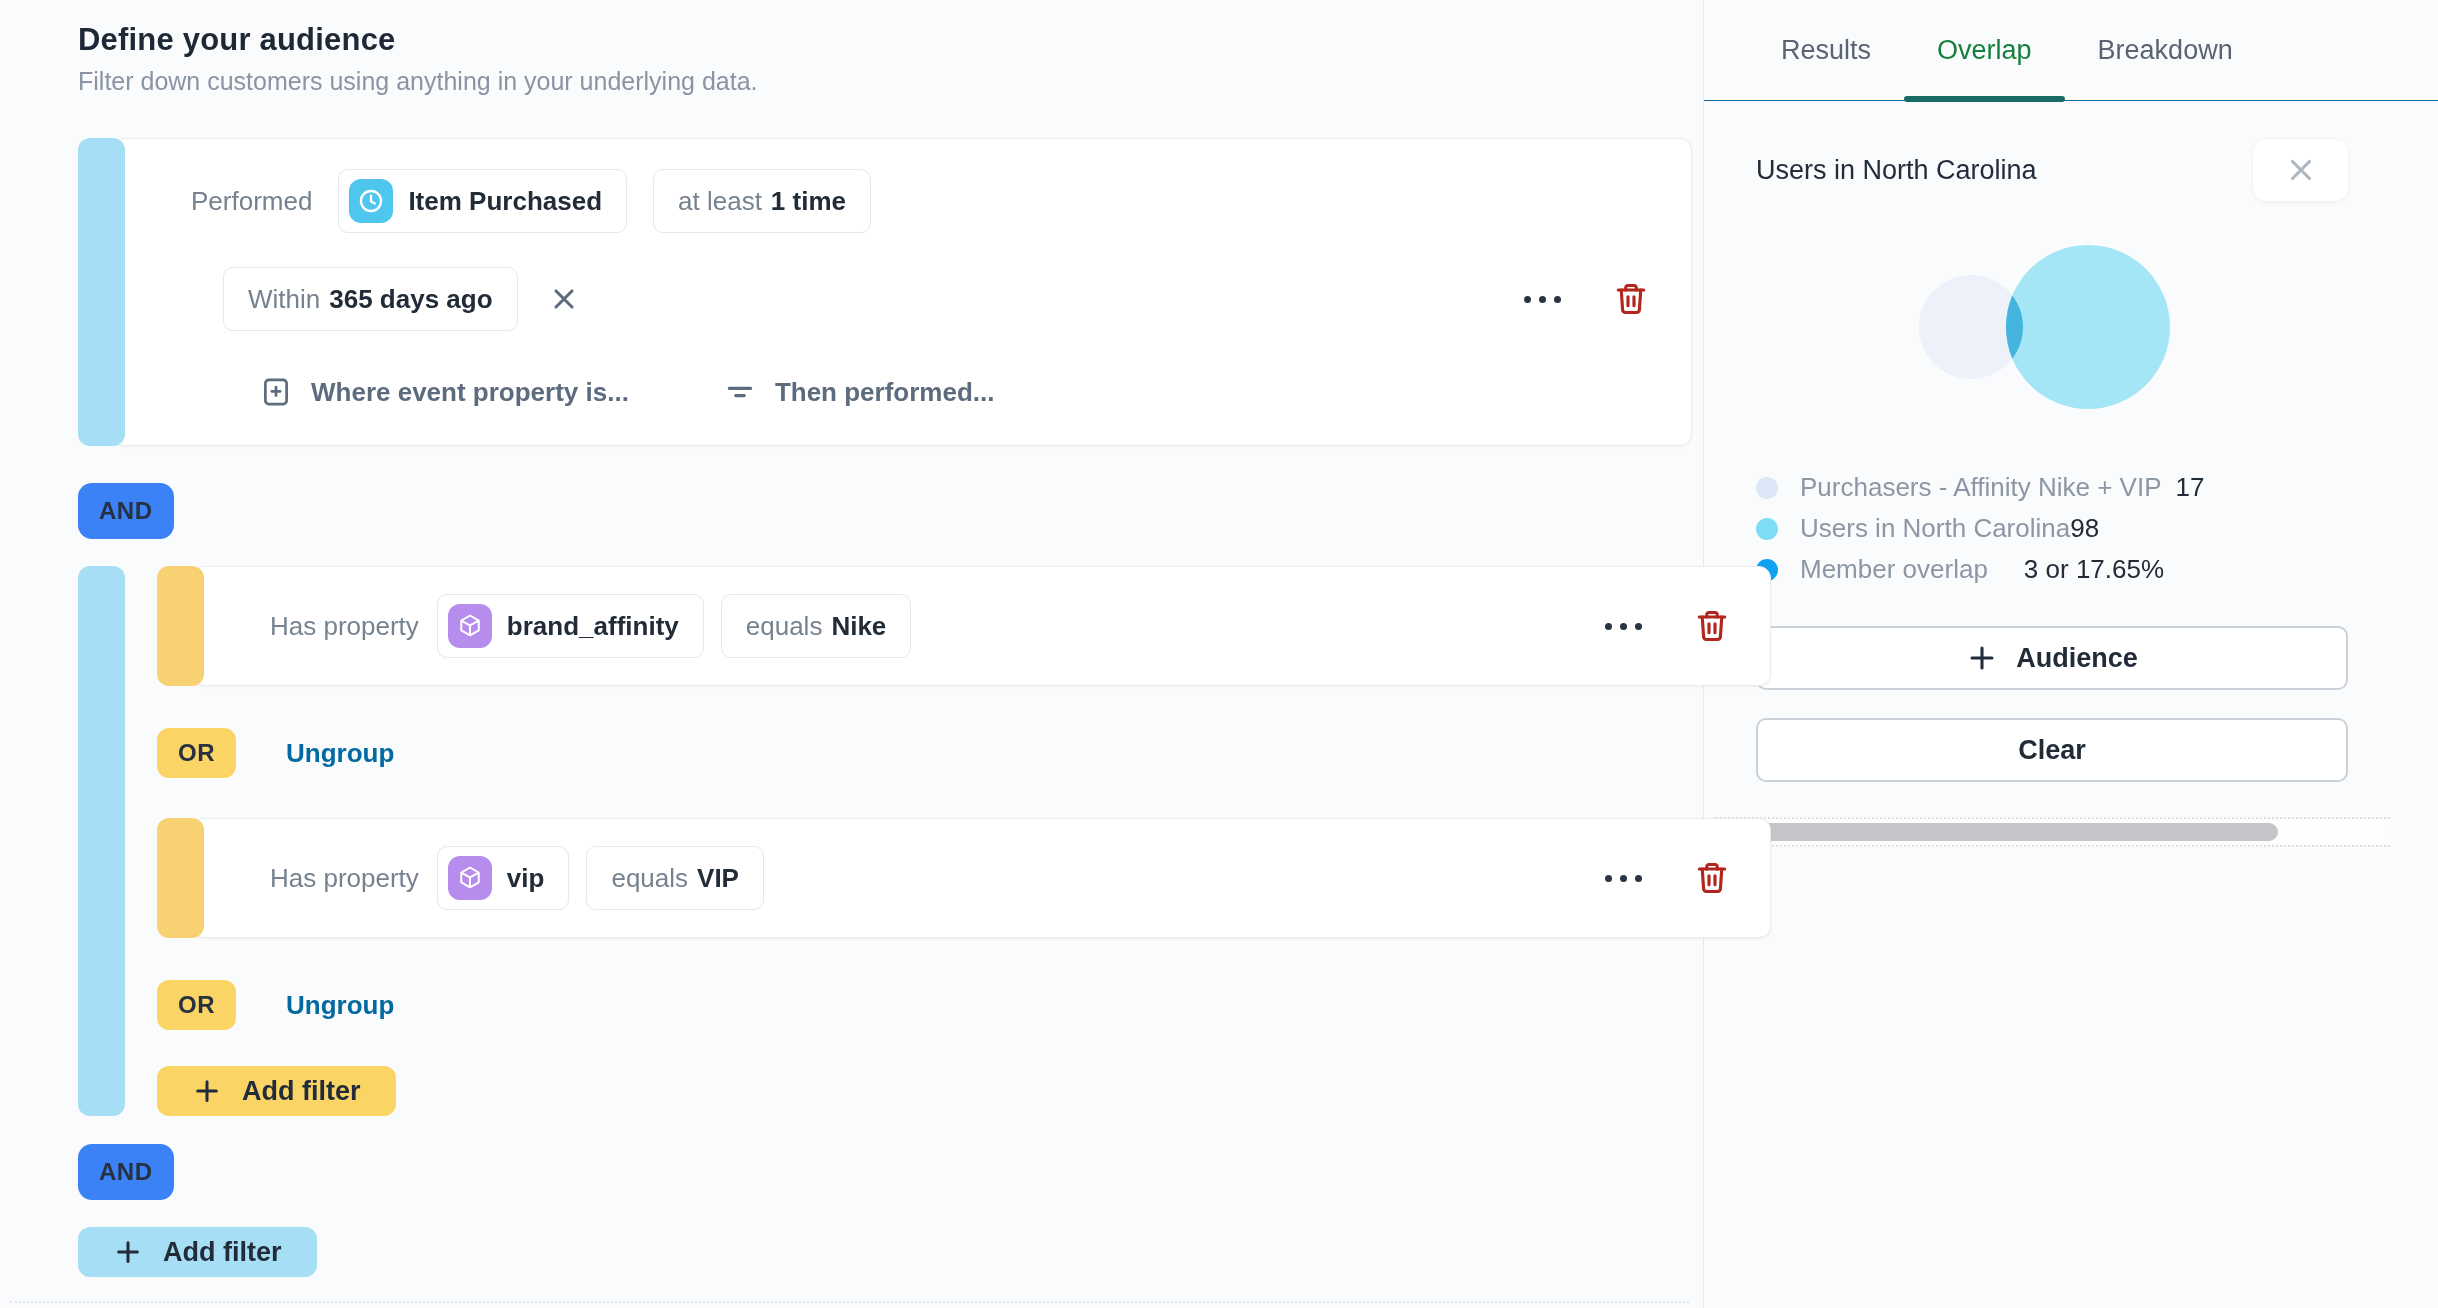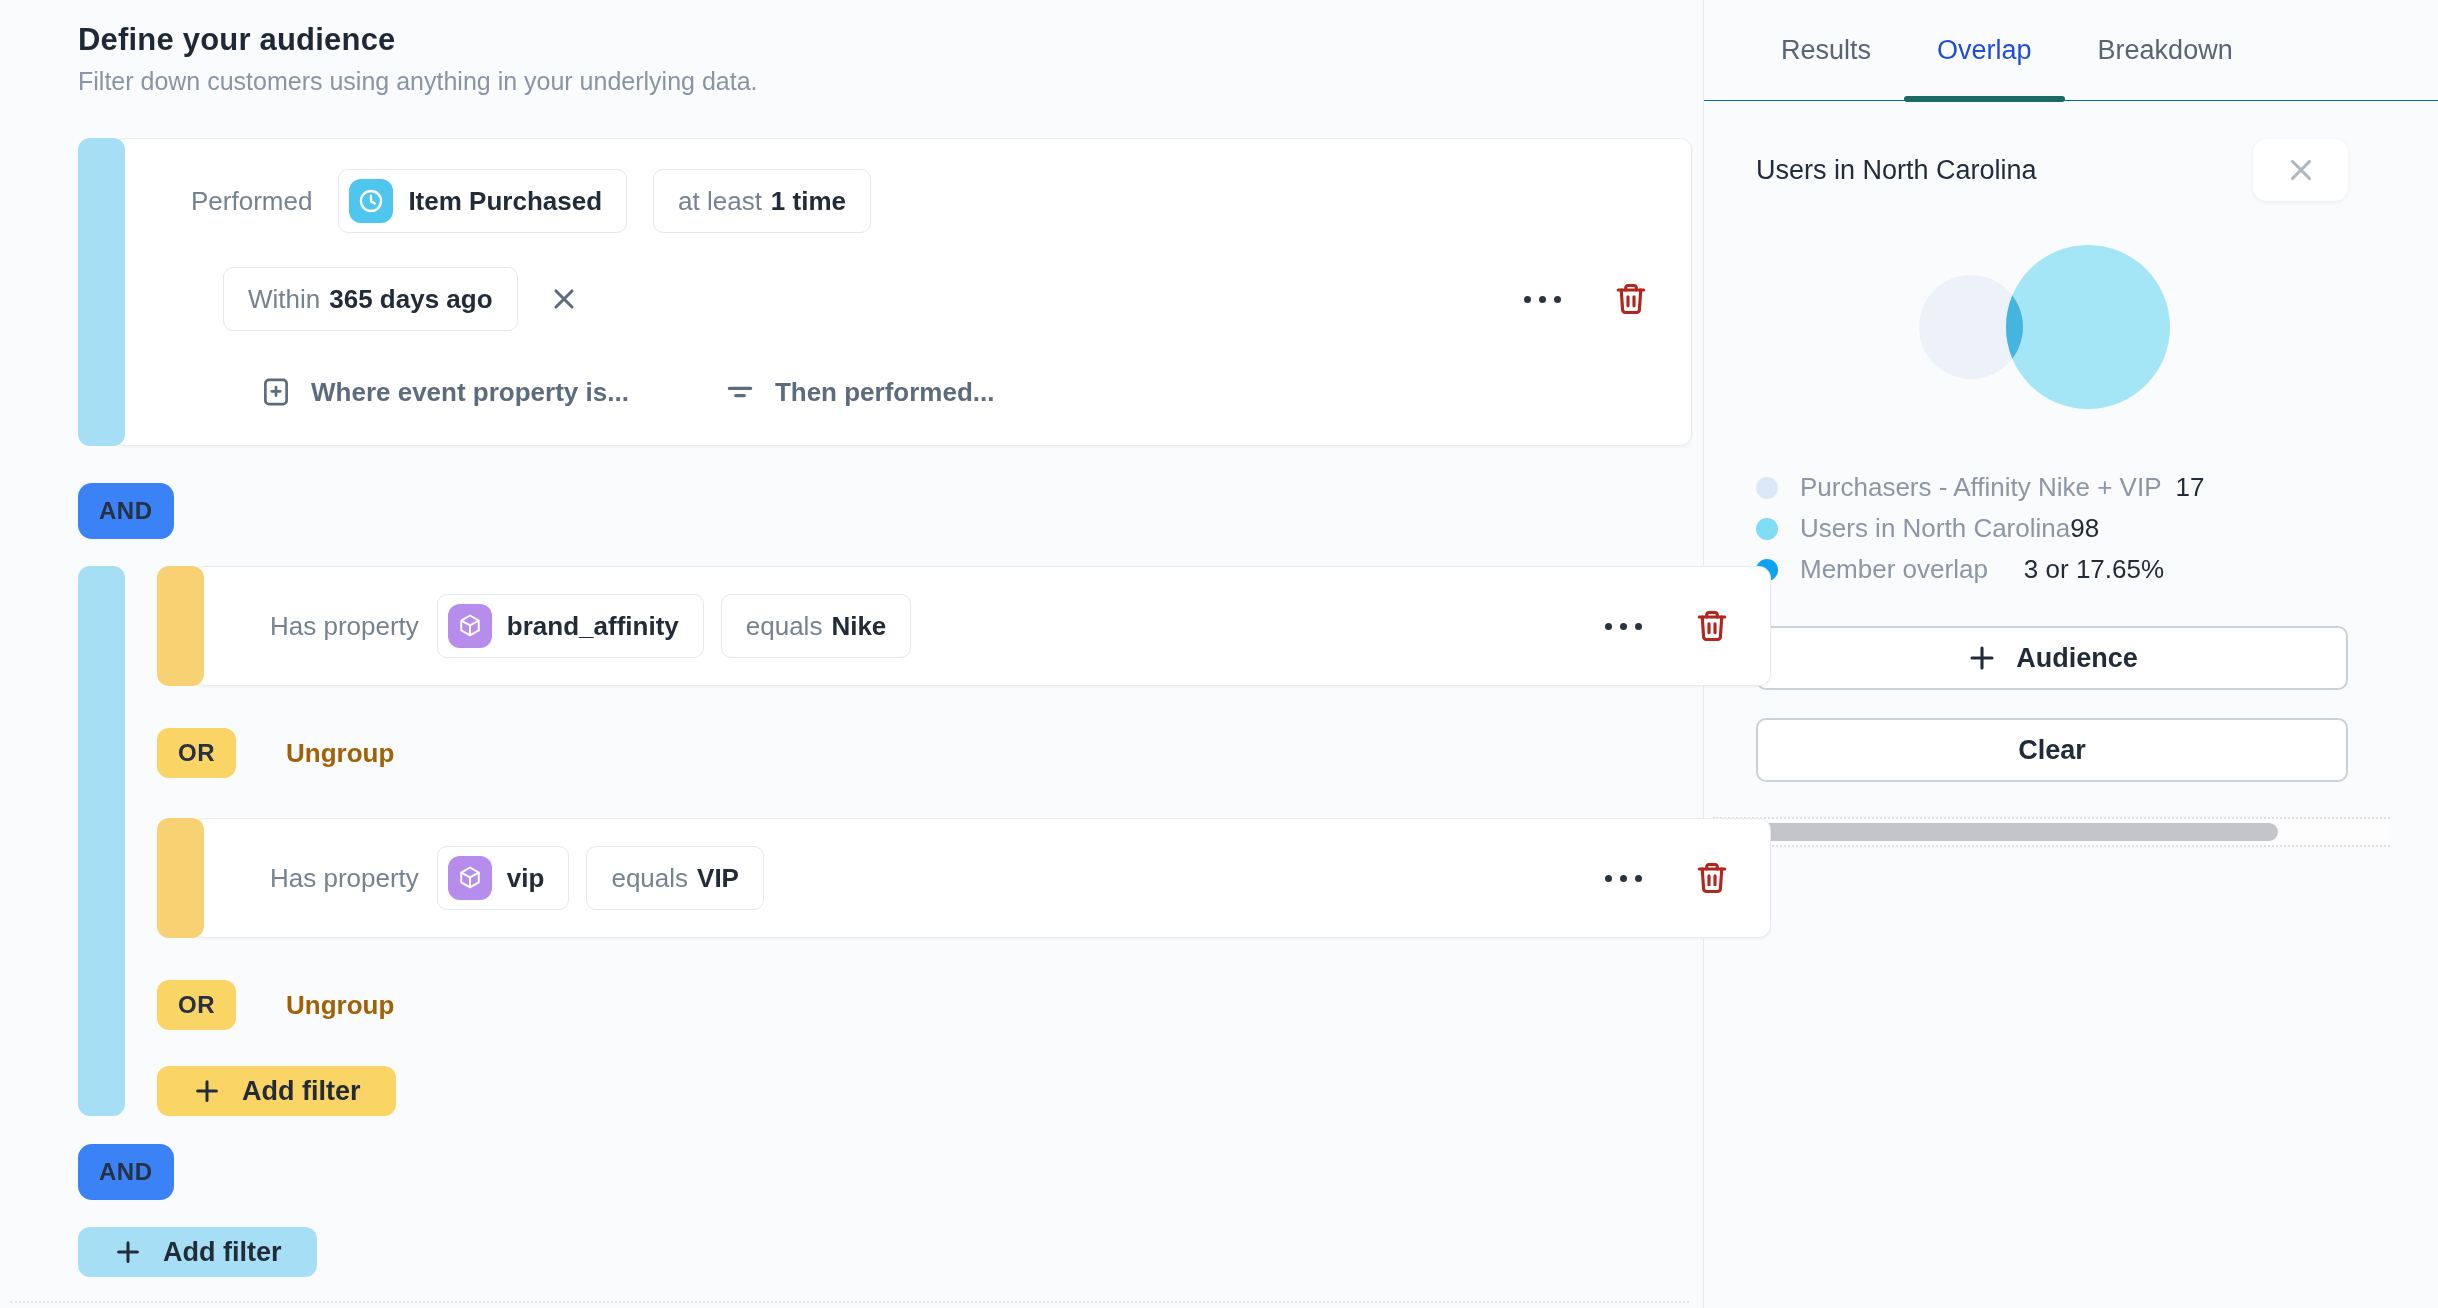--- a/index.html
+++ b/index.html
@@ -78,39 +78,39 @@
   .and-1 { margin-top:37px; }
   .and-2 { margin-top:28px; }
 
   
   .or-group { display:flex; width:1614px; margin-top:27px; }
   .group-body { flex:1; margin-left:32px; display:flex; flex-direction:column; align-items:stretch; }
   .prop-card-wrap .card { display:flex; align-items:center; height:120px; padding:0 40px 0 77px; }
   .prop-card-wrap .card .gray-label { margin-right:18px; }
   .prop-card-wrap .card .chip + .chip { margin-left:17px; }
   .or-row { display:flex; align-items:center; margin-top:42px; gap:50px; }
-  .ungroup { font-size:26px; font-weight:700; color:#a16207; cursor:pointer; }
+  .ungroup { font-size:26px; font-weight:700; color:#0369a1; cursor:pointer; }
   .card-b { margin-top:40px; }
   .or-row-2 { margin-top:42px; }
 
   .add-filter {
     margin-top:36px; align-self:flex-start;
     display:flex; align-items:center; gap:20px;
     height:50px; padding:0 35px; border:none; border-radius:12px;
     font-family:inherit; font-size:27px; font-weight:700; color:#222B38; cursor:pointer;
   }
   .add-filter.yellow { background:#FBD466; }
   .add-filter.blue { background:#A6DFF5; margin-top:27px; margin-left:0; }
 
   
   .panel { flex:1; border-left:1px solid #E7E9ED; background:#FAFBFC; }
   .tabs { display:flex; align-items:stretch; height:101px; border-bottom:1px solid #0369a1; padding-left:44px; }
   .tab { display:flex; align-items:center; padding:0 33px; font-size:27px; color:#5A6474;
          position:relative; cursor:pointer; }
-  .tab.active { color:#1d4ed8; font-weight:500; }
+  .tab.active { color:#15803d; font-weight:500; }
   .tab.active::after { content:""; position:absolute; left:0; right:0; bottom:-2px; height:6px;
                        background:#1A6B64; border-radius:3px; }
 
   .panel-body { padding:0 90px 0 52px; }
   .heading-row { display:flex; align-items:center; justify-content:space-between; margin-top:38px; }
   .panel-heading { font-size:27px; font-weight:500; color:#232C3B; }
   .close-btn { width:95px; height:62px; background:#fff; border:none; border-radius:14px;
                display:flex; align-items:center; justify-content:center; cursor:pointer;
                box-shadow:0 1px 4px rgba(31,41,55,.07); }
 

